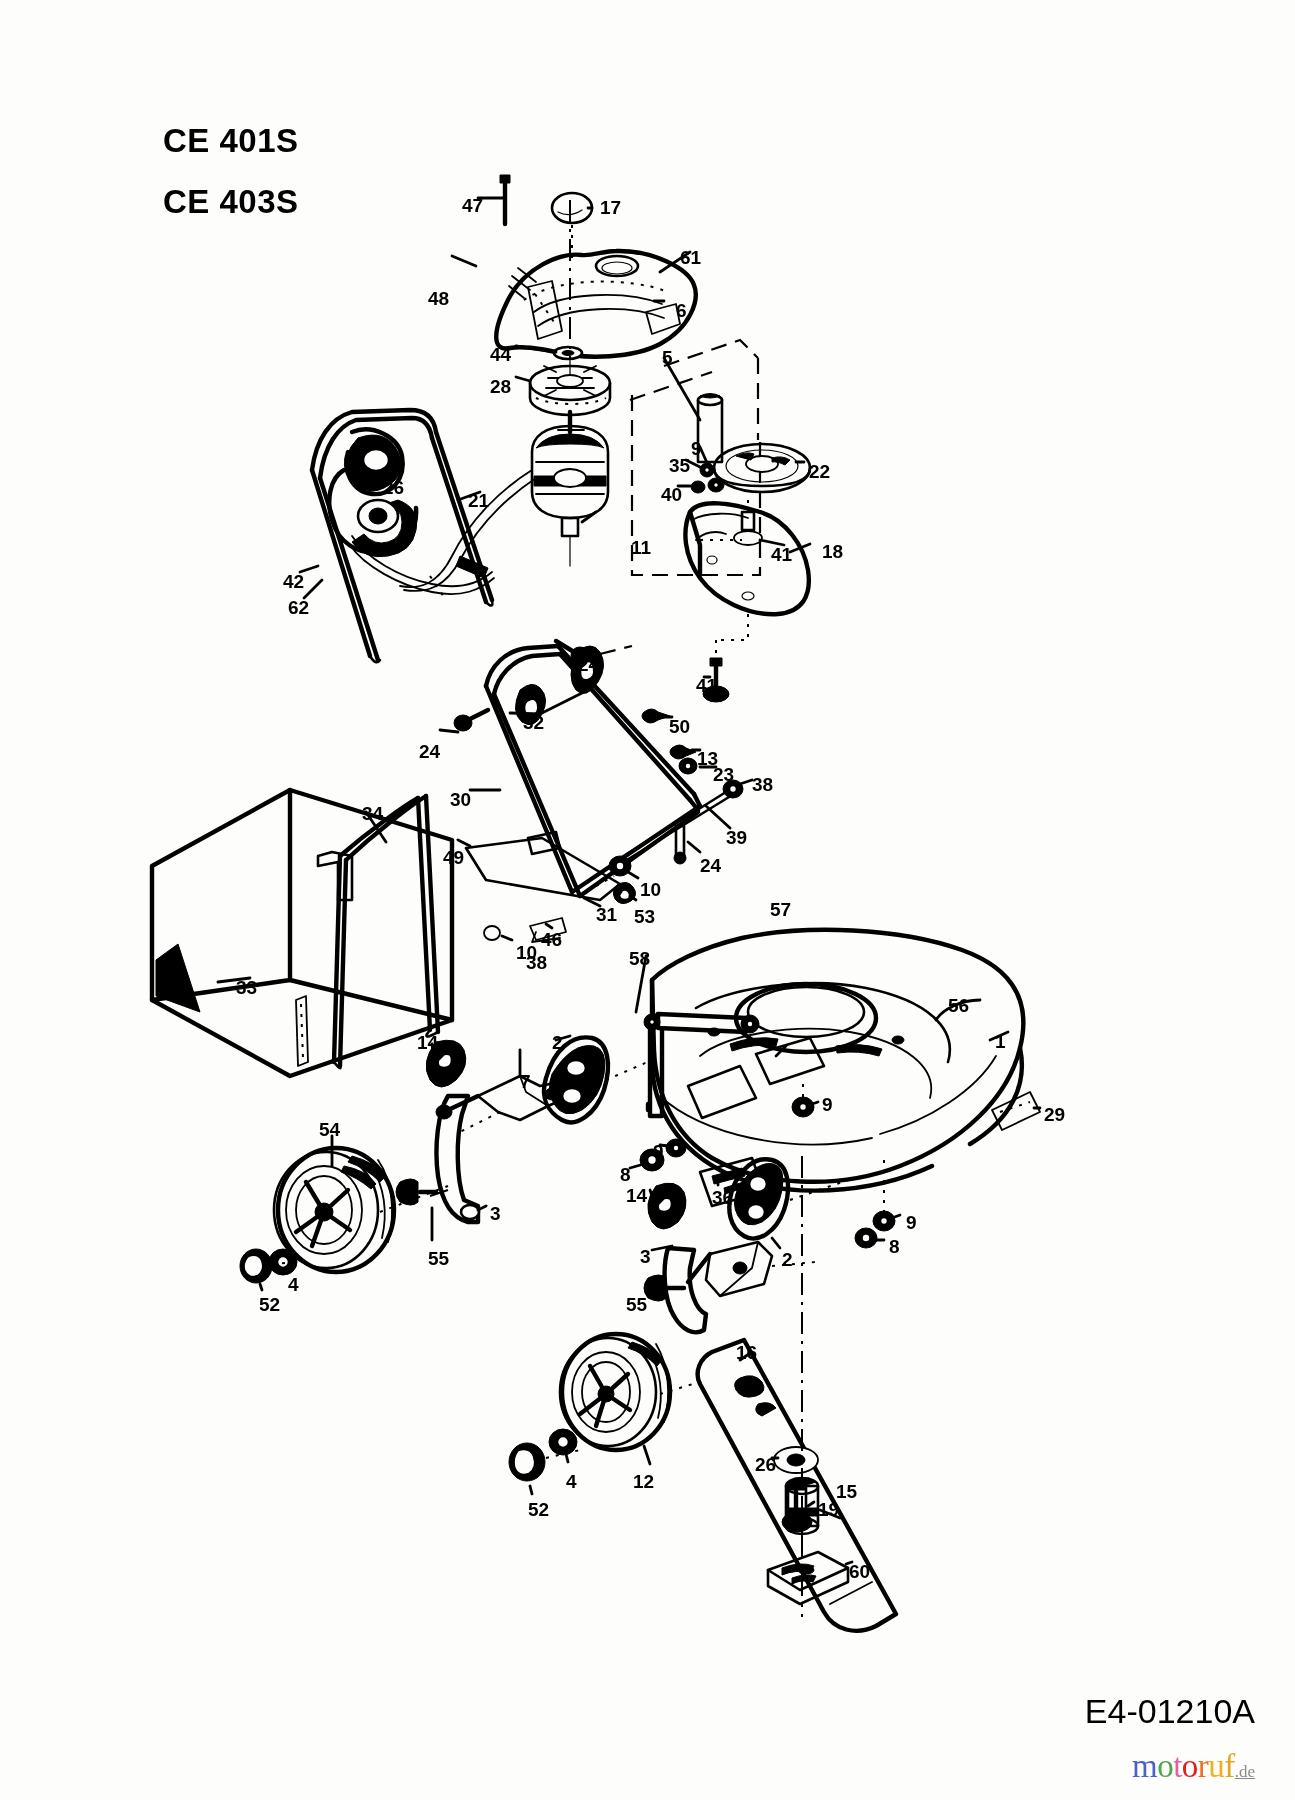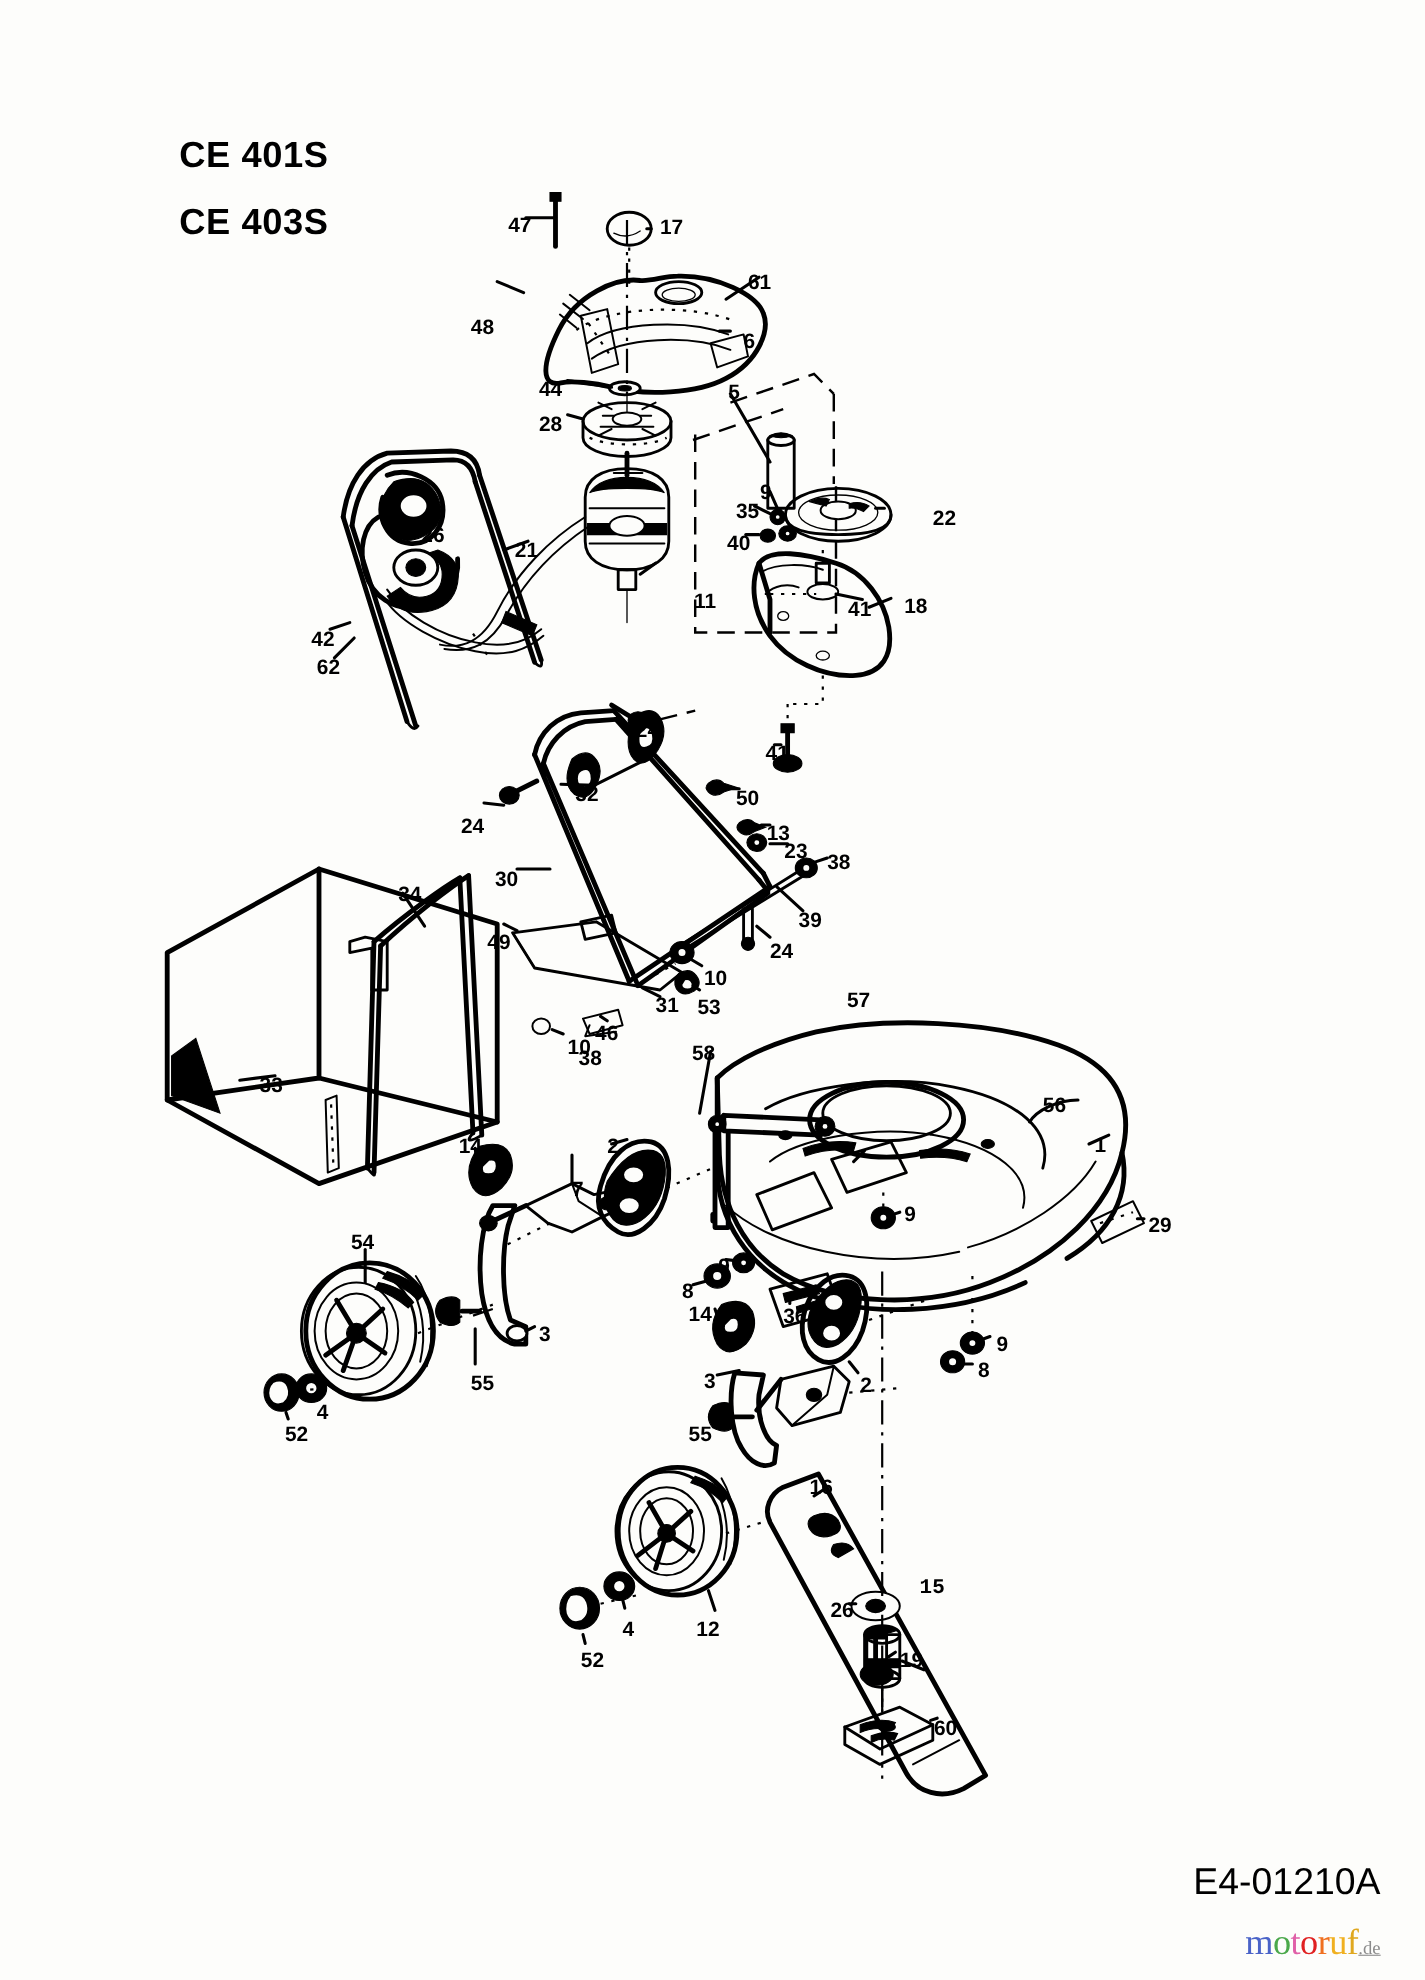--- a/index.html
+++ b/index.html
@@ -603,21 +603,21 @@
   <div id="callout-layer">
       <div class="pn" style="left: 462px; top: 196px;">47</div>
       <div class="pn" style="left: 600px; top: 198px;">17</div>
       <div class="pn" style="left: 668px; top: 248px; margin-left: 12px;">61</div>
       <div class="pn" style="left: 428px; top: 254px; margin-top: 35px;">48</div>
       <div class="pn" style="left: 676px; top: 301px;">6</div>
       <div class="pn" style="left: 490px; top: 345px;">44</div>
       <div class="pn" style="left: 662px; top: 348px;">5</div>
       <div class="pn" style="left: 490px; top: 377px;">28</div>
       <div class="pn" style="left: 691px; top: 439px;">9</div>
-      <div class="pn" style="left: 809px; top: 462px; padding-left: 39px;">22</div>
+      <div class="pn" style="left: 809px; top: 462px;">22</div>
       <div class="pn" style="left: 669px; top: 456px;">35</div>
       <div class="pn" style="left: 661px; top: 485px;">40</div>
       <div class="pn" style="left: 383px; top: 478px;">26</div>
       <div class="pn" style="left: 468px; top: 491px;">21</div>
       <div class="pn" style="left: 589px; top: 538px; margin-left: 42px;">11</div>
       <div class="pn" style="left: 771px; top: 545px;">41</div>
       <div class="pn" style="left: 822px; top: 542px;">18</div>
       <div class="pn" style="left: 283px; top: 572px;">42</div>
       <div class="pn" style="left: 288px; top: 598px;">62</div>
       <div class="pn" style="left: 578px; top: 655px;">24</div>
@@ -656,21 +656,21 @@
       <div class="pn" style="left: 319px; top: 1120px;">54</div>
       <div class="pn" style="left: 490px; top: 1204px;">3</div>
       <div class="pn" style="left: 428px; top: 1249px;">55</div>
       <div class="pn" style="left: 906px; top: 1213px;">9</div>
       <div class="pn" style="left: 889px; top: 1237px;">8</div>
       <div class="pn" style="left: 640px; top: 1247px;">3</div>
       <div class="pn" style="left: 782px; top: 1250px;">2</div>
       <div class="pn" style="left: 288px; top: 1275px;">4</div>
       <div class="pn" style="left: 259px; top: 1295px;">52</div>
       <div class="pn" style="left: 626px; top: 1295px;">55</div>
-      <div class="pn" style="left: 836px; top: 1434px; font-family: Liberation Mono, monospace;">15</div>
+      <div class="pn" style="left: 836px; top: 1482px;">15</div>
       <div class="pn" style="left: 736px; top: 1343px;">16</div>
       <div class="pn" style="left: 849px; top: 1562px;">60</div>
       <div class="pn" style="left: 755px; top: 1455px;">26</div>
       <div class="pn" style="left: 633px; top: 1472px;">12</div>
       <div class="pn" style="left: 566px; top: 1472px;">4</div>
       <div class="pn" style="left: 528px; top: 1500px;">52</div>
       <div class="pn" style="left: 818px; top: 1500px;">19</div>
     </div>
 
   <div class="code">E4-01210A</div>

